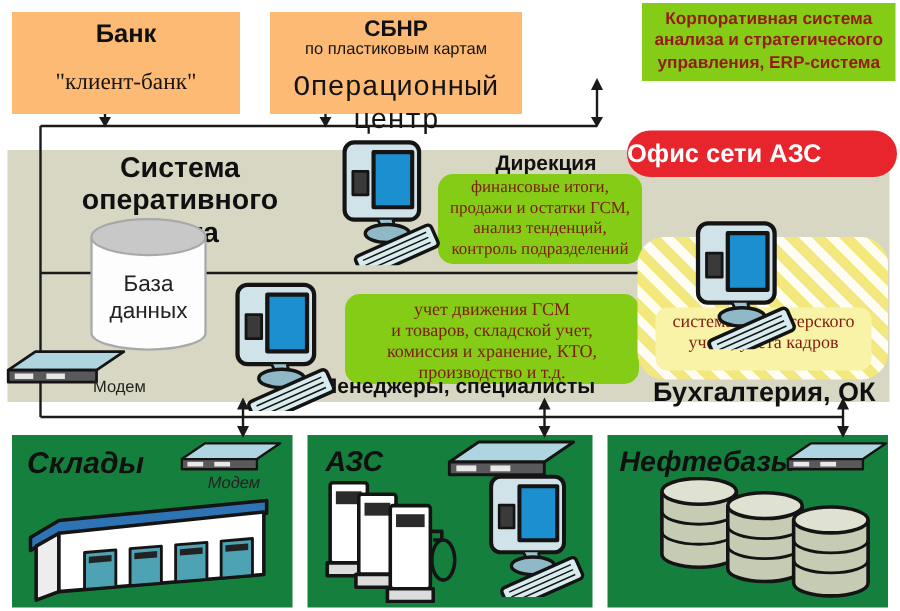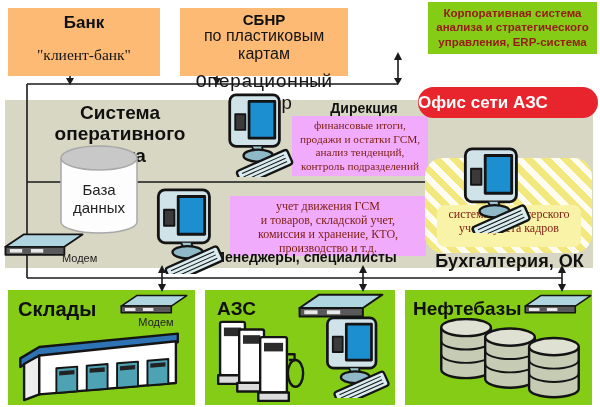--- a/index.html
+++ b/index.html
@@ -6,32 +6,32 @@
   .canvas {
     position:relative; width:600px; height:407px; background:#ffffff;
     font-family:"Liberation Sans", sans-serif; overflow:hidden;
   }
   .abs { position:absolute; }
   .pre { white-space:pre-line; }
   .center { text-align:center; }
 
   .amber  { background:#fdba74; }
   .office { background:#D8D7C3; }
-  .orange { background:#84cc16; }
+  .orange { background:#15803d;font-style:italic; }
 
   .erpbox {
     background:#84cc16; color:#951B14; font-size:11.5px; line-height:1.26;
     font-weight:bold; text-align:center; padding-top:4px;
   }
   .badge {
     background:#E8252C; color:#fff; font-weight:bold; font-size:17px;
     border-radius:16px; text-align:left; line-height:31px;
   }
   .note {
-    background:#f0abfc; border-radius:0; color:#7E1B0F;
+    background:#84cc16; border-radius:10px; color:#7E1B0F;
     font-family:"Liberation Serif", serif; text-align:center; white-space:pre-line;
   }
   .striped {
     border-radius:18px;
     background:repeating-linear-gradient(45deg,#FFFDF2 0 6px,#F2E87D 6px 13px);
   }
   .btitle { font-weight:bold; color:#101010; }
   .serif  { font-family:"Liberation Serif", serif; }
 
   .z1{z-index:1}.z2{z-index:2}.z5{z-index:5}.z6{z-index:6}.z7{z-index:7}.z8{z-index:8}
@@ -147,21 +147,21 @@
     </svg>
   </div>
 
   <div class="abs amber z2 center" style="left:8px;top:8px;width:152px;height:68px;">
     <div class="btitle" style="font-size:17px;padding-top:5px;">Банк</div>
     <div class="serif" style="font-size:15.5px;margin-top:13px;color:#141414;">"клиент-банк"</div>
   </div>
 
   <div class="abs amber z2 center" style="left:180px;top:8px;width:168px;height:68px;">
     <div class="btitle" style="font-size:15px;padding-top:4px;line-height:1;">СБНР</div>
-    <div style="font-size:16px;color:#141414;">по пластиковым картам</div>
+    <div style="font-size:11px;color:#141414;">по пластиковым картам</div>
     <div class="serif" style="font-size:19px;margin-top:8px;color:#141414;font-family:Liberation Mono, monospace;">Операционный центр</div>
   </div>
 
   <div class="abs erpbox z2 pre" style="left:428px;top:2px;width:169px;height:48px;">Корпоративная система
 анализа и стратегического
 управления, ERP-система</div>
 
   <svg class="abs z5" style="left:0;top:0;width:600px;height:407px;" viewBox="0 0 600 407">
     <g stroke="#1a1a1a" stroke-width="1.6" fill="none">
       <path d="M27,84 H398"></path>

